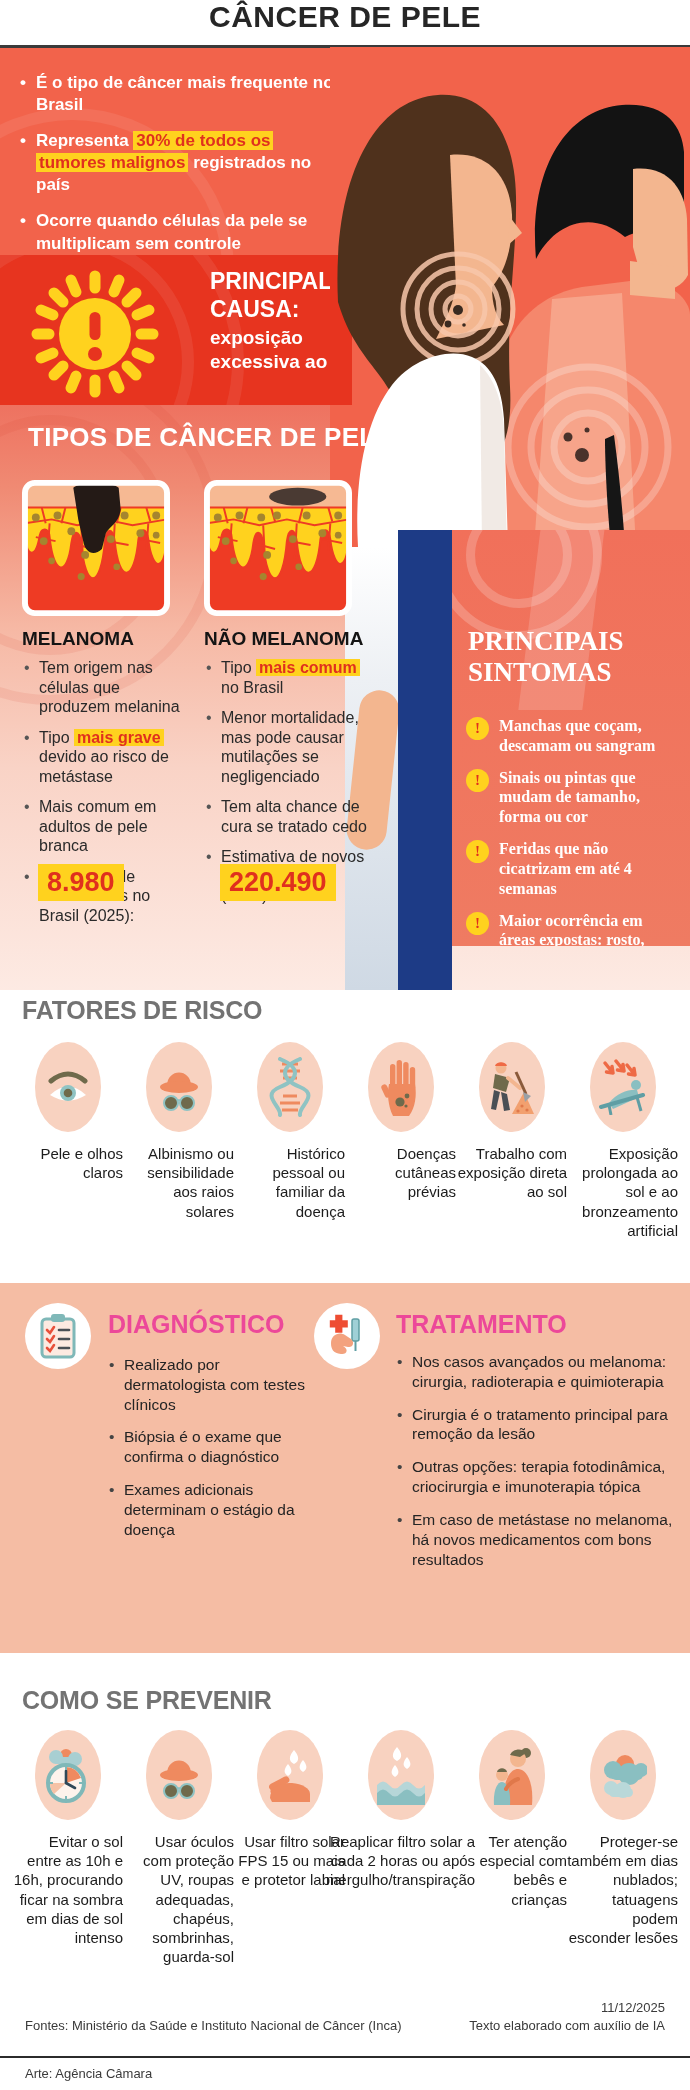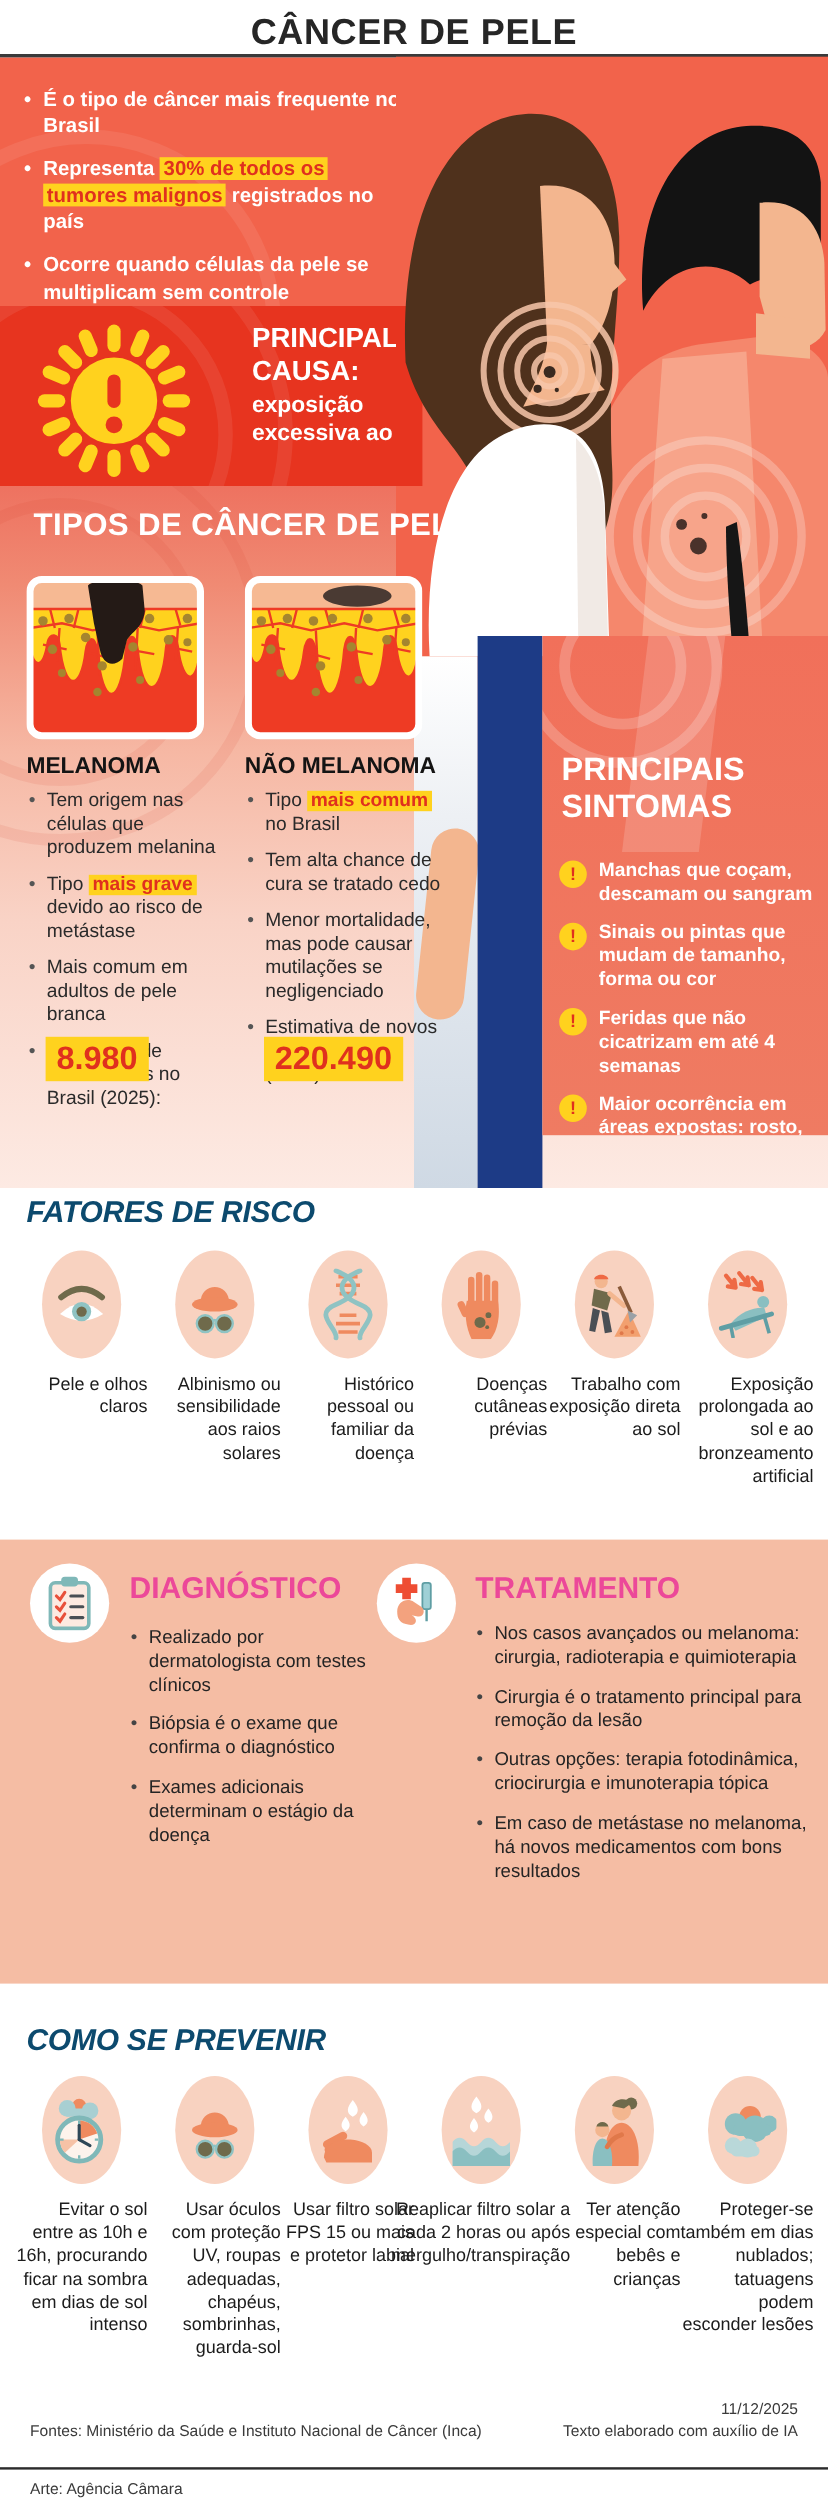--- a/index.html
+++ b/index.html
@@ -2,21 +2,21 @@
 <html lang="pt"><head>
 <meta charset="utf-8">
 <style>
   html,body{margin:0;padding:0;background:#ffffff;}
   .page{position:relative;width:690px;height:2090px;background:#ffffff;overflow:hidden;
         font-family:"Liberation Sans","DejaVu Sans",sans-serif;color:#1f1f1f;}
   .abs{position:absolute;}
 
   
   .header{position:absolute;top:0;left:0;width:690px;height:45px;background:#fff;
-          border-bottom:3px solid #3a3a3a;display:flex;align-items:flex-end;justify-content:center;}
+          border-bottom:3px solid #3a3a3a;display:flex;align-items:flex-start;justify-content:center;}
   .header h1{margin:0;font-size:30px;font-weight:800;color:#262626;letter-spacing:.5px;}
 
   
   .top-coral{top:48px;left:0;width:690px;height:207px;background:#f2634b;overflow:hidden;}
   .red-band{top:255px;left:0;width:690px;height:150px;background:#e7341f;overflow:hidden;}
   .ring{position:absolute;border-radius:50%;border:12px solid rgba(255,255,255,.08);}
   .gradient-section{top:405px;left:0;width:690px;height:585px;
     background:linear-gradient(180deg,#ee7260 0%,#f08a73 14%,#f6b8a4 38%,#f9d3c6 62%,#fdeae3 100%);overflow:hidden;}
   .soft-ring{position:absolute;border-radius:50%;border:10px solid rgba(214,62,40,.10);}
 
@@ -43,32 +43,32 @@
 
   
   .hero-svg{top:47px;left:330px;}
   .left-strip{top:547px;left:345px;width:53px;height:443px;
     background:linear-gradient(180deg,#ffffff 0%,#edf0f4 30%,#cfd9e4 100%);}
   .hand-blob{top:690px;left:353px;width:40px;height:160px;background:#f3b68f;border-radius:22px;transform:rotate(6deg);}
   .navy-skirt{top:530px;left:398px;width:54px;height:460px;background:#1d3b86;}
 
   
   .sintomas{top:530px;left:452px;width:238px;height:416px;overflow:hidden;
-    background:linear-gradient(180deg,#f1705a 0%,#ef7b62 100%);}
+    background:linear-gradient(180deg,#f1705a 0%,#ef7b62 100%);font-family:Liberation Serif, serif;}
   .sintomas .deco-ring{position:absolute;border-radius:50%;border:9px solid rgba(255,255,255,.20);}
   .beam{position:absolute;top:-10px;left:78px;width:64px;height:190px;background:rgba(255,255,255,.16);transform:skewX(-7deg);}
   .sint-head{position:absolute;top:96px;left:16px;font-size:27px;line-height:1.13;font-weight:800;color:#fff;}
   .sint-list{position:absolute;top:186px;left:14px;width:212px;margin:0;padding:0;list-style:none;}
   .sint-list li{display:flex;gap:10px;margin-bottom:12px;}
   .warn{flex:none;width:23px;height:23px;margin-top:1px;border-radius:50%;background:#ffd21e;
     display:flex;align-items:center;justify-content:center;color:#e0301e;font-weight:800;font-size:15px;}
   .sint-text{font-size:16px;font-weight:700;color:#fff;line-height:1.24;}
 
   
-  .section-heading{position:absolute;font-size:25px;font-weight:800;color:#0c4a6e;letter-spacing:-.2px;font-style:italic;}
+  .section-heading{position:absolute;font-size:25px;font-weight:800;color:#737373;letter-spacing:-.2px;}
   .icon-row{position:absolute;left:12px;width:666px;display:flex;}
   .icon-col{width:111px;display:flex;flex-direction:column;align-items:center;}
   .icon-ellipse{width:66px;height:90px;border-radius:50%;background:#f8d2c0;
     display:flex;align-items:center;justify-content:center;}
   .icon-caption{margin-top:12px;font-size:15px;line-height:1.28;color:#1c1c1c;text-align:right;}
 
   
   .peach-band{top:1283px;left:0;width:690px;height:370px;background:#f5bda4;}
   .big-circle{position:absolute;width:66px;height:66px;border-radius:50%;background:#fff;
     display:flex;align-items:center;justify-content:center;}
@@ -275,22 +275,22 @@
   <ul class="tips" style="left:22px;width:158px;">
     <li><span>Tem origem nas células que produzem melanina</span></li>
     <li><span>Tipo </span><span class="hl">mais grave</span><span> devido ao risco de metástase</span></li>
     <li><span>Mais comum em adultos de pele branca</span></li>
     <li><span>Estimativa de novos casos no Brasil (2025):</span></li>
   </ul>
   <div class="estimate" style="left:38px;">8.980</div>
 
   <ul class="tips" style="left:204px;width:164px;">
     <li><span>Tipo </span><span class="hl">mais comum</span><span> no Brasil</span></li>
+    <li><span>Menor mortalidade, mas pode causar mutilações se negligenciado</span></li>
     <li><span>Tem alta chance de cura se tratado cedo</span></li>
-    <li><span>Menor mortalidade, mas pode causar mutilações se negligenciado</span></li>
     <li><span>Estimativa de novos casos no Brasil (2025):</span></li>
   </ul>
   <div class="estimate" style="left:220px;">220.490</div>
 
   <div class="section-heading" style="top:996px;left:22px;">FATORES DE RISCO</div>
   <div class="icon-row" style="top:1042px;">
     <div class="icon-col">
       <div class="icon-ellipse">
         <svg width="44" height="44" viewBox="0 0 44 44">
           <path d="M5 16 Q22 2 39 16" stroke="#6f6a4b" stroke-width="5" fill="none" stroke-linecap="round"></path>

